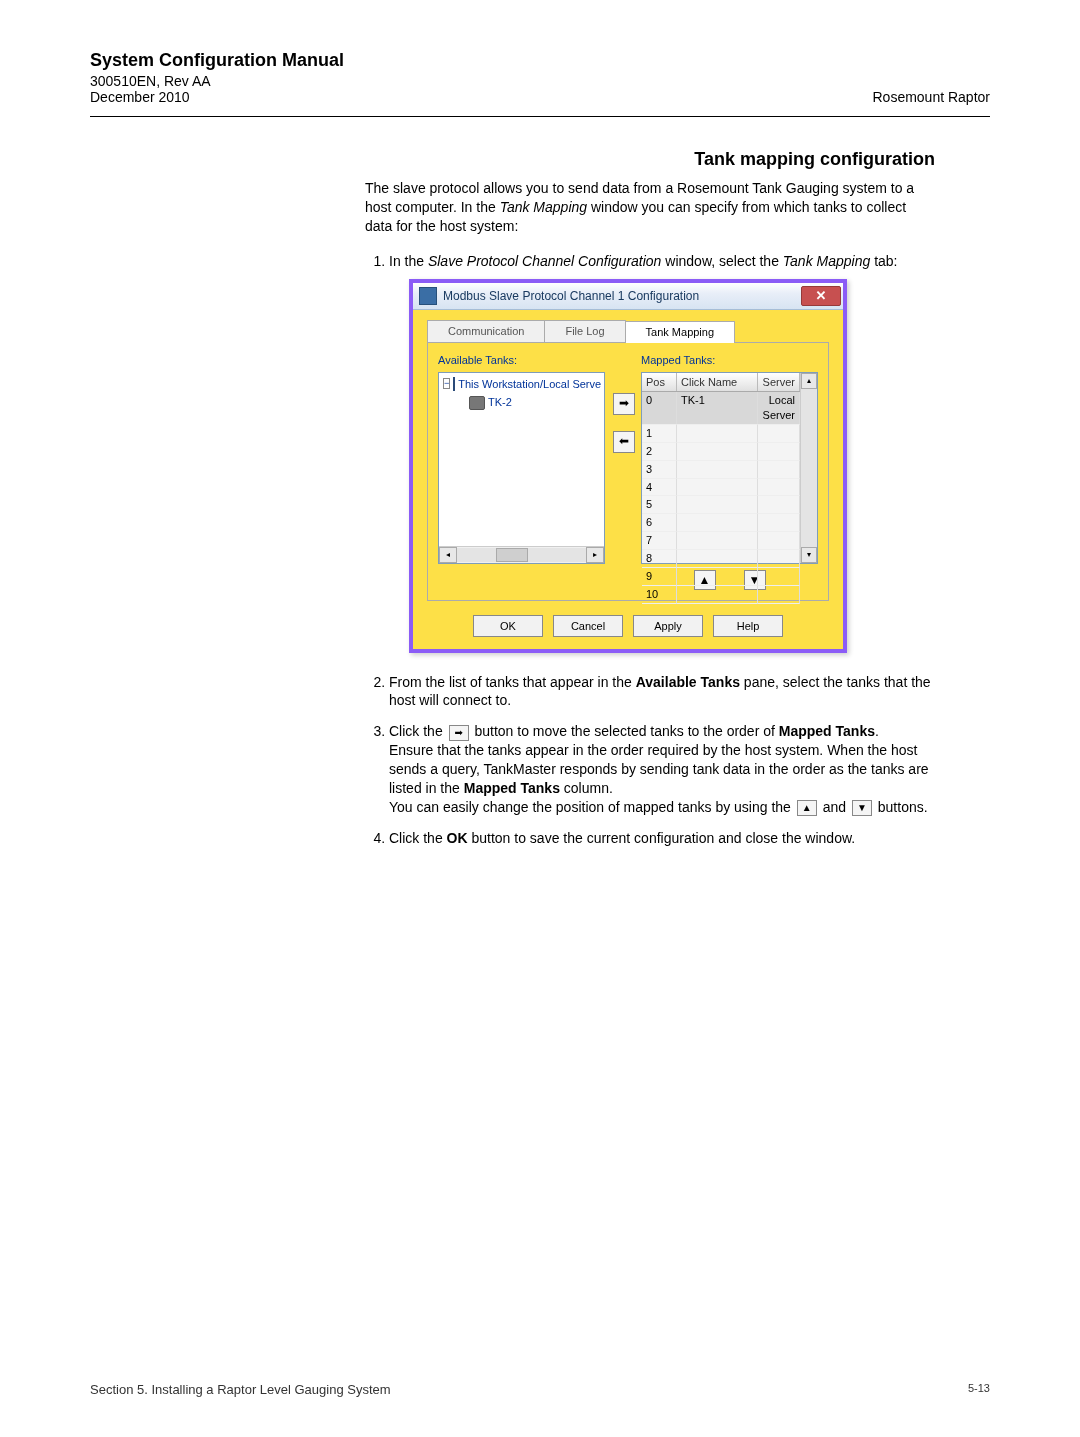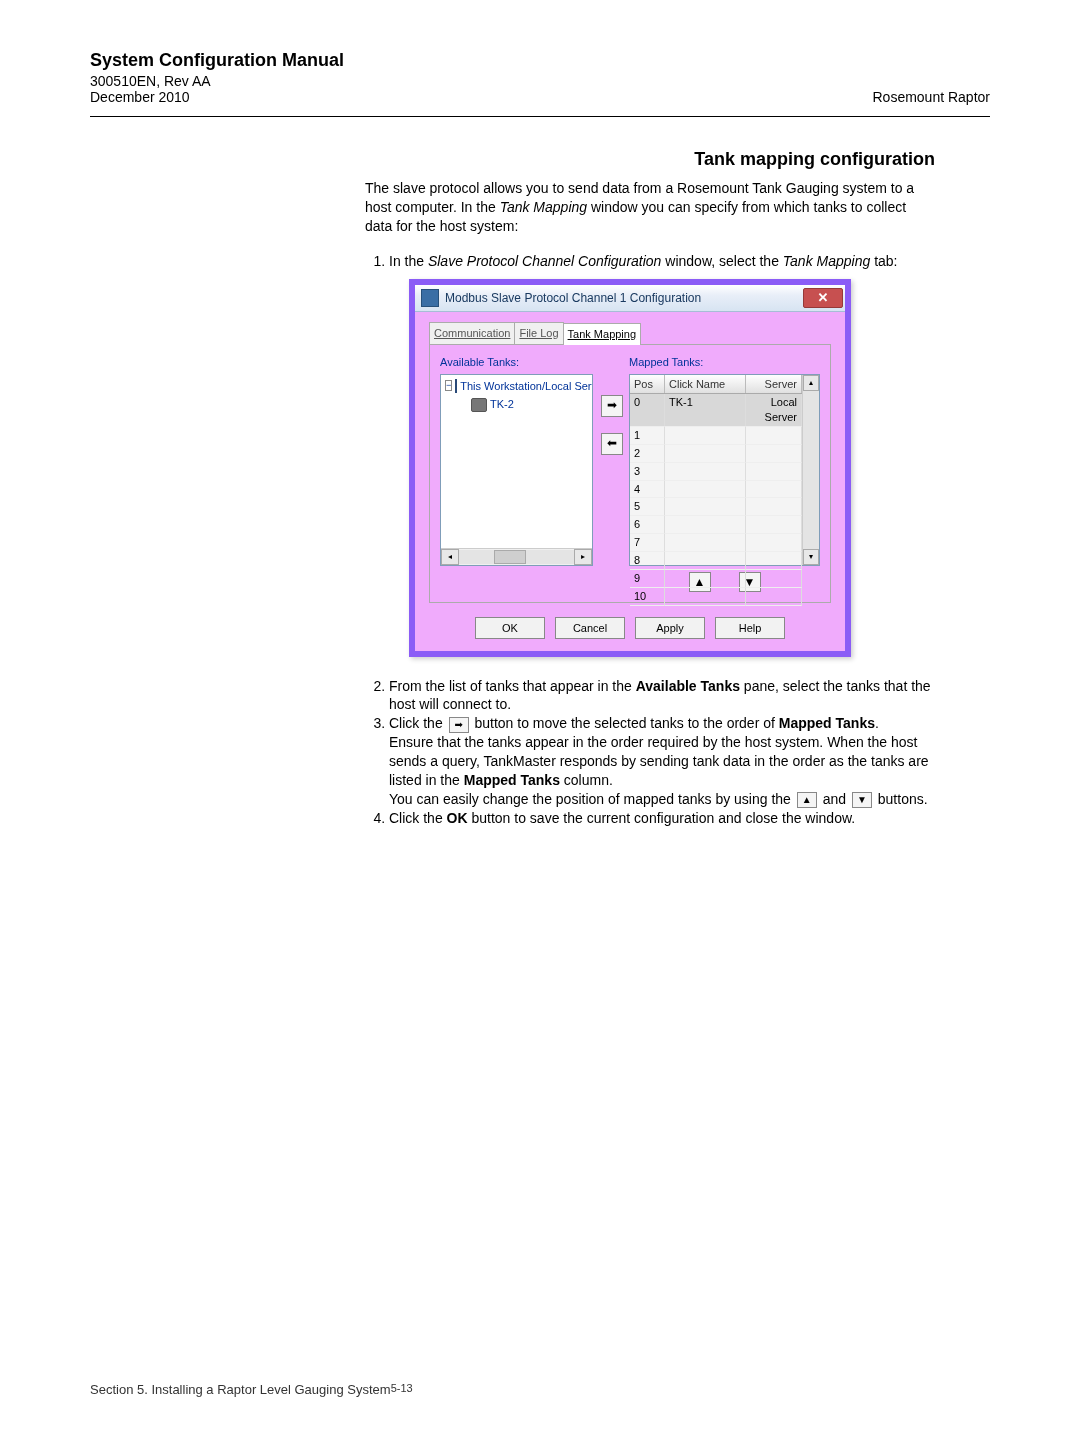--- a/index.html
+++ b/index.html
@@ -39,40 +39,40 @@
     line-height: 1.35;
   }
   .content h3 {
     font-size: 18px;
     font-weight: bold;
     margin: 0 0 8px 0;
     text-align: right;
   }
   .content p { margin: 0 0 16px 0; }
   .content ol { margin: 0 0 12px 0; padding-left: 24px; }
-  .content li { margin-bottom: 0; }
+  .content li { margin-bottom: 12px; }
   em.ital { font-style: italic; }
   strong { font-weight: bold; }
   .inline-btn {
     display:inline-block;
     border:1px solid #888;
     background:#f5f5f5;
     width:18px; height:14px;
     line-height:14px;
     text-align:center;
     font-size:10px;
     vertical-align: middle;
     margin: 0 2px;
   }
   
   .dialog {
     width: 430px;
     margin: 8px 0 20px 20px;
-    background: #f0abfc;
-    border: 6px solid #8b5cf6;
+    background: #fde047;
+    border: 4px solid #8b5cf6;
     box-shadow: 2px 2px 5px rgba(0,0,0,0.2);
     font-family: "Segoe UI", Tahoma, sans-serif;
     font-size: 11px;
   }
   .dlg-titlebar {
     height: 26px;
     background: linear-gradient(#fff,#e8eef8 40%,#d7e4f2);
     display:flex;
     align-items:center;
     padding: 0 2px 0 6px;
@@ -88,37 +88,36 @@
     border-radius:2px;
   }
   .dlg-body { padding: 10px 14px 12px 14px; }
   .tabs {
     display:flex;
     gap:0;
     border-bottom:1px solid #ababab;
     font-size:11px;
   }
   .tab {
-    padding:3px 4px;
+    padding:3px 20px;
     border:1px solid #ababab;
     border-bottom:none;
     background:#f0f0f0;
     margin-right:-1px;
     color:#555;
-    text-decoration:underline;
   }
   .tab.active { background:#fff; position:relative; top:1px; color:#000; font-weight:normal;}
   .tab-panel {
     border:1px solid #ababab;
     border-top:none;
     padding:10px;
     display:flex;
     gap:8px;
   }
-  .col-left { width:153px; }
+  .col-left { width:167px; }
   .col-mid  { width:20px; display:flex; flex-direction:column; justify-content:flex-start; gap:16px; padding-top:40px;}
   .col-right{ flex:1; }
   .label { color:#003399; font-size:11px; display:block; margin-bottom:4px;}
   .treebox {
     border:1px solid #7f9db9;
     height:190px;
     background:#fff;
     overflow:hidden;
     position:relative;
   }
@@ -174,21 +173,21 @@
   .dlg-buttons {
     display:flex;justify-content:center;gap:10px;margin-top:14px;
   }
   .dlg-buttons button {
     width:70px;height:22px;font-size:11px;
     border:1px solid #888;background:#f2f2f2;
   }
   .footer {
     position:absolute;
     bottom:40px;left:90px;right:90px;
-    display:flex;
+    display:flex;justify-content:space-between;
     font-size:13px;color:#333;
   }
   .footer .pageno{font-size:11px;}
 </style>
 </head>
 <body>
 
 <div class="page">
   <div class="header">
     <div class="title-block">

